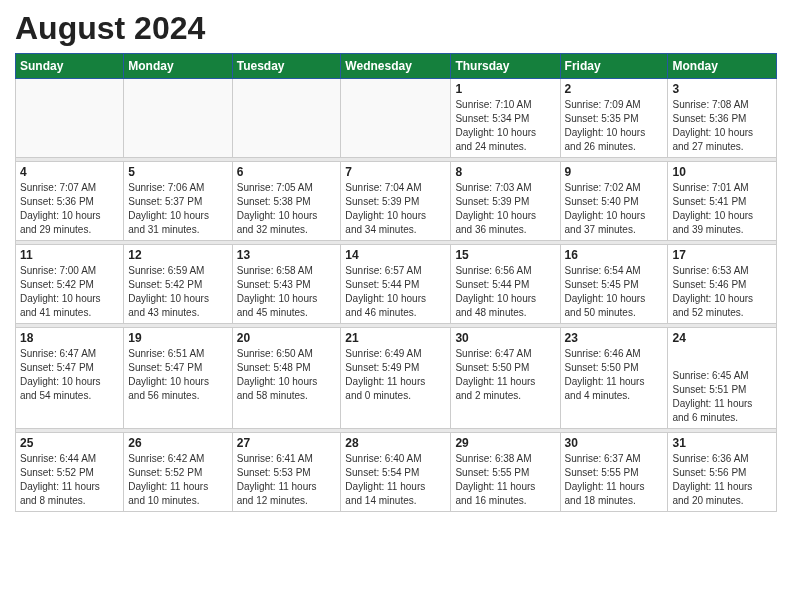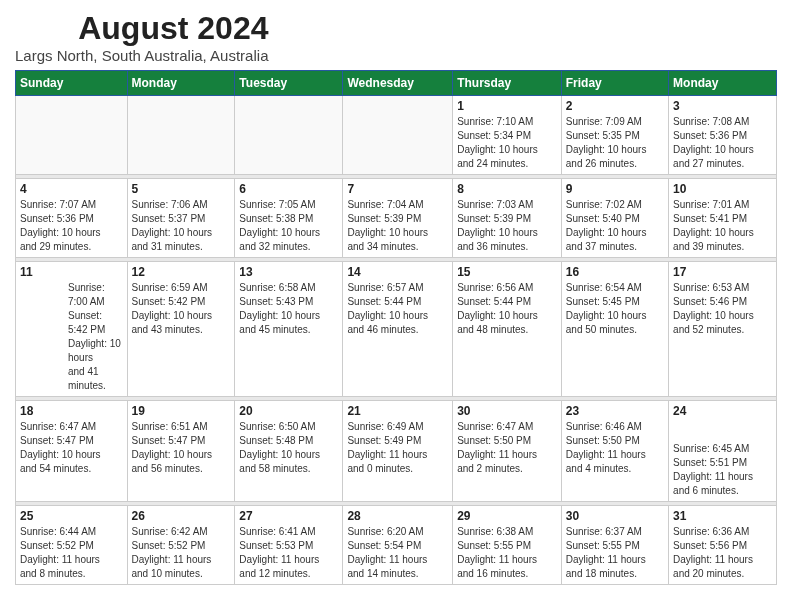--- a/index.html
+++ b/index.html
@@ -92,21 +92,20 @@
       line-height: 1.4;
       color: #333;
     }
   </style>
 </head>
 <body>
 
 <div class="header">
   <div class="title-block">
     <div class="main-title">August 2024</div>
-    <div class="sub-title">Largs North, South Australia, Australia</div>
   </div>
 </div>
 
 <table class="calendar">
   <thead>
     <tr>
     <th>Sunday</th>
         <th>Monday</th>
         <th>Tuesday</th>
         <th>Wednesday</th>
@@ -196,21 +195,21 @@
 Daylight: 10 hours
 and 39 minutes.</div>
         </td>
       </tr>
       <tr>
         <td colspan="7" style="height: 4px; background: rgb(232, 232, 232); padding: 0px;"></td>
       </tr>
       <tr>
         <td>
           <span class="day-num">11</span>
-          <div class="day-info" style="white-space: pre-line; margin-left: 48px;">Sunrise: 7:00 AM
+          <div class="day-info" style="white-space: pre-line;">Sunrise: 7:00 AM
 Sunset: 5:42 PM
 Daylight: 10 hours
 and 41 minutes.</div>
         </td>
         <td>
           <span class="day-num">12</span>
           <div class="day-info" style="white-space: pre-line;">Sunrise: 6:59 AM
 Sunset: 5:42 PM
 Daylight: 10 hours
 and 43 minutes.</div>
@@ -325,21 +324,21 @@
         </td>
         <td>
           <span class="day-num">27</span>
           <div class="day-info" style="white-space: pre-line;">Sunrise: 6:41 AM
 Sunset: 5:53 PM
 Daylight: 11 hours
 and 12 minutes.</div>
         </td>
         <td>
           <span class="day-num">28</span>
-          <div class="day-info" style="white-space: pre-line;">Sunrise: 6:20 AM
+          <div class="day-info" style="white-space: pre-line;">Sunrise: 6:40 AM
 Sunset: 5:54 PM
 Daylight: 11 hours
 and 14 minutes.</div>
         </td>
         <td>
           <span class="day-num">29</span>
           <div class="day-info" style="white-space: pre-line;">Sunrise: 6:38 AM
 Sunset: 5:55 PM
 Daylight: 11 hours
 and 16 minutes.</div>

